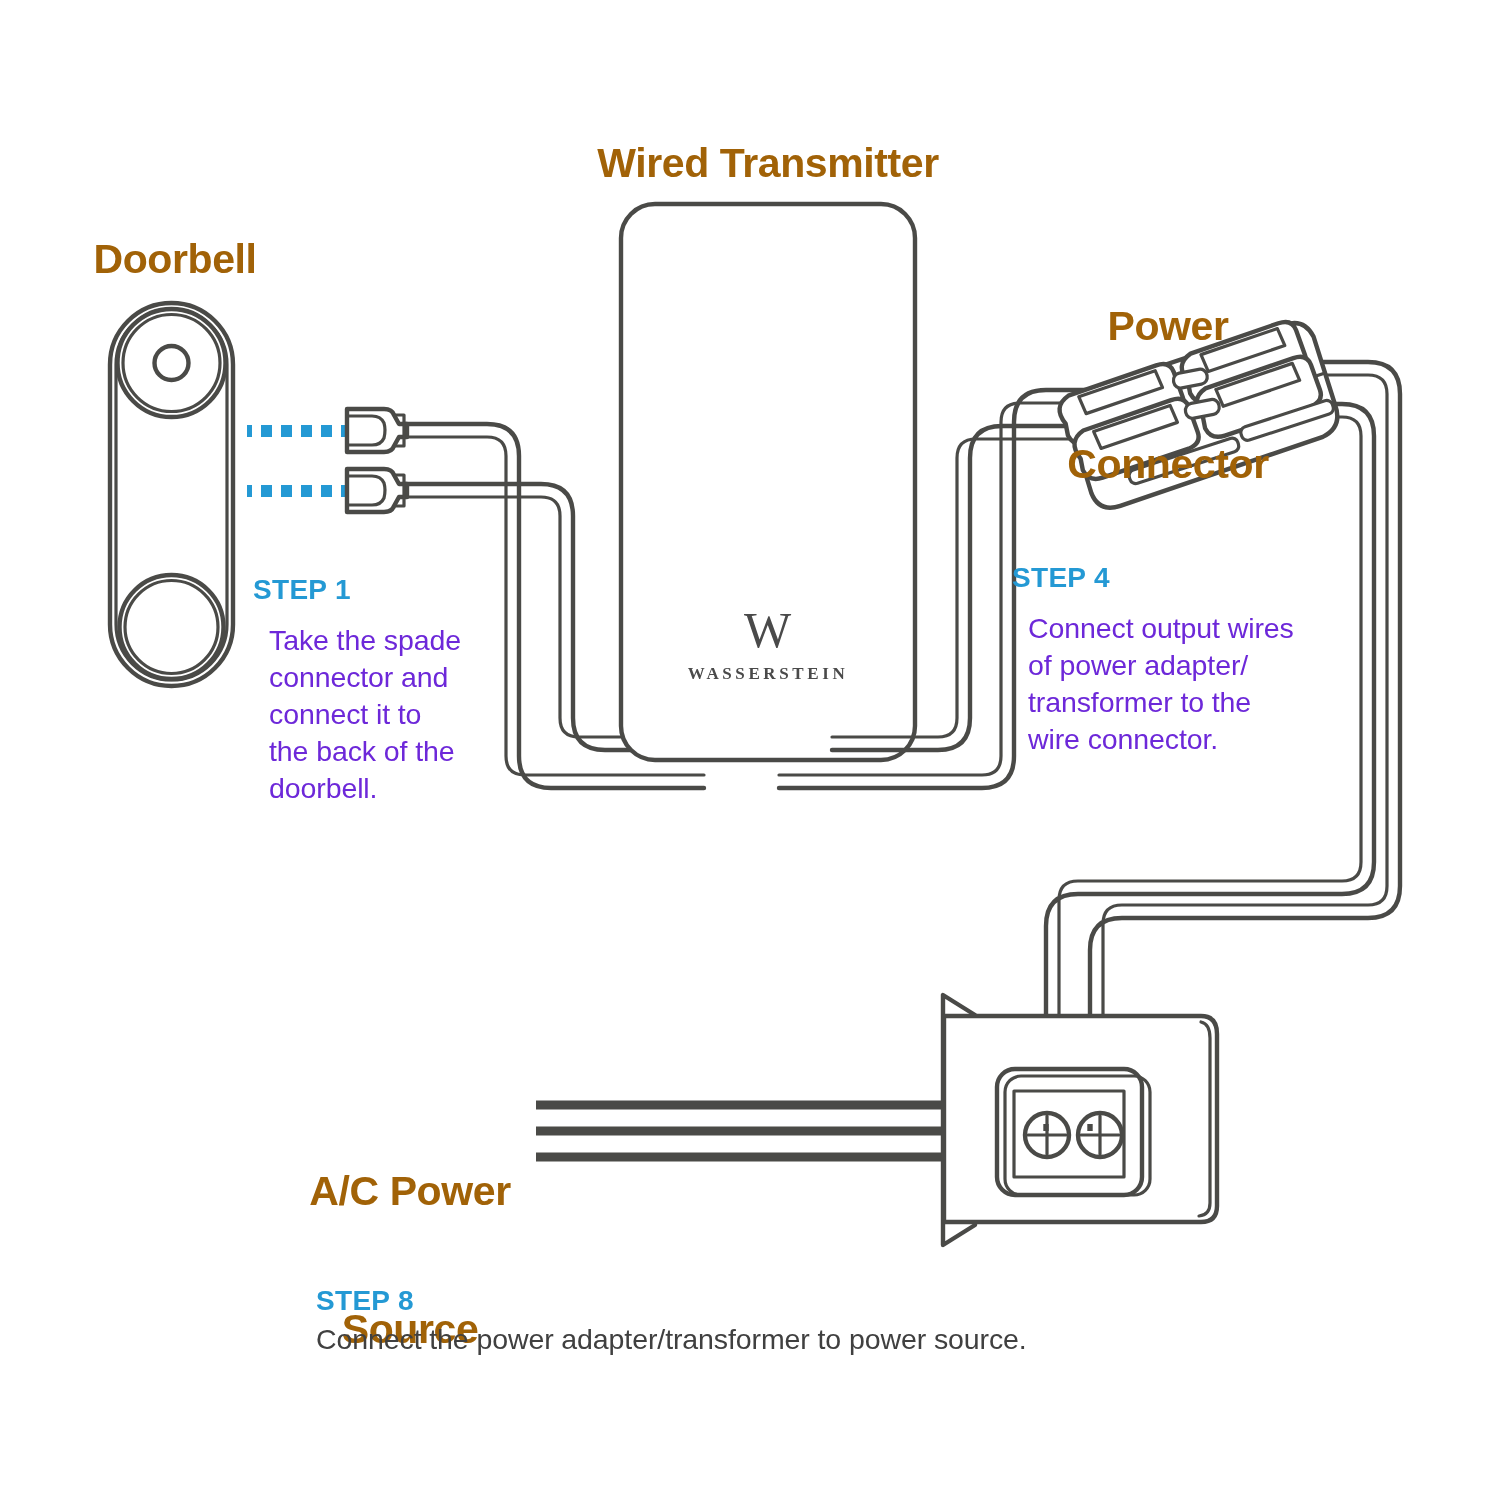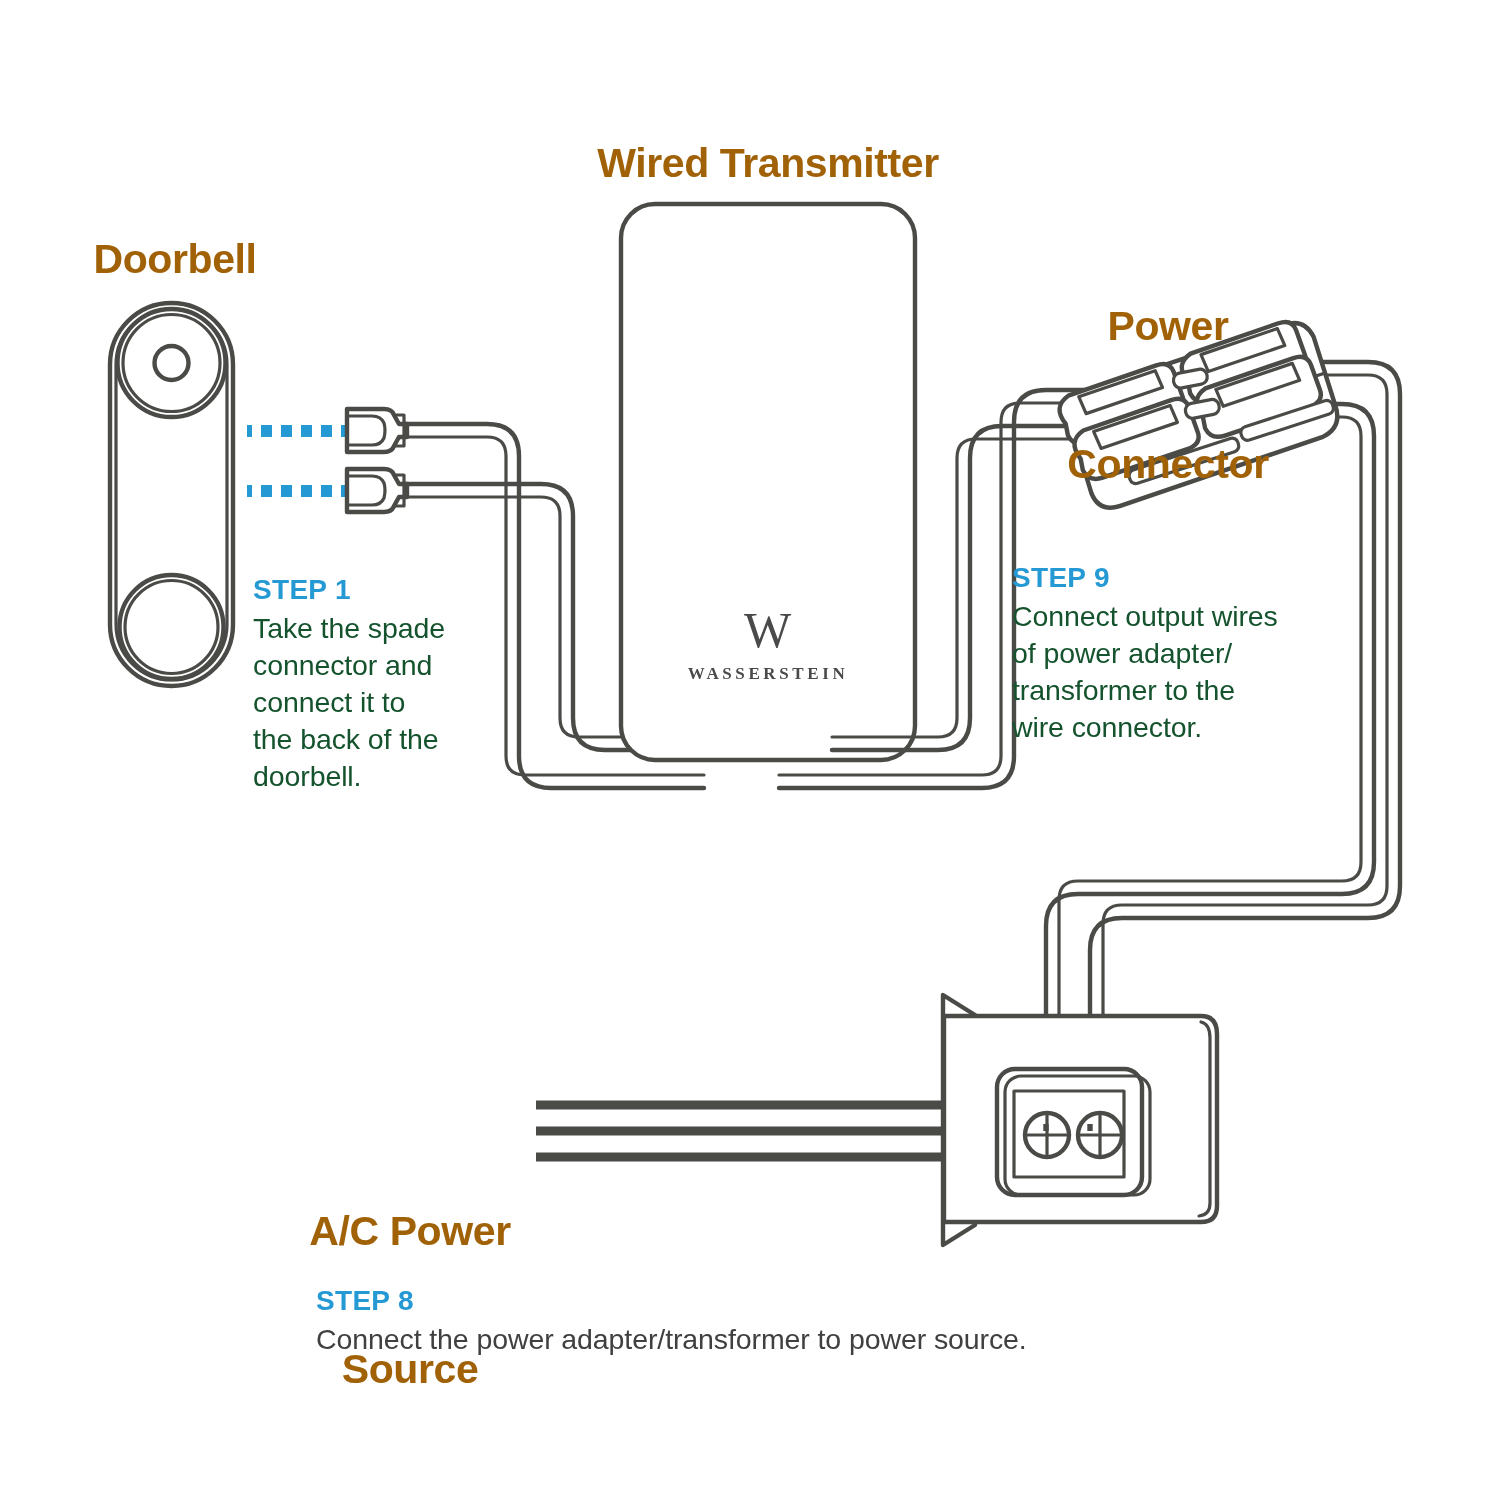--- a/index.html
+++ b/index.html
@@ -48,23 +48,23 @@
   .step-title {
     font-size: 28px;
     font-weight: bold;
     color: #2499d4;
     letter-spacing: 0.3px;
     margin: 0 0 4px 0;
     line-height: 1.15;
   }
   .step-body {
     font-size: 28.5px;
-    color: #14532d;
+    color: #6d28d9;
     line-height: 1.30;
-    margin: 0;
+    margin: 16px;
     white-space: pre-line;
     letter-spacing: -0.1px;
   }
   .step-body-wide {
     font-size: 28.5px;
     color: #404040;
     line-height: 1.30;
     margin: 0;
     white-space: nowrap;
     letter-spacing: -0.1px;
@@ -246,42 +246,42 @@
 
   <div class="lbl lbl-head" style="left:60px; top:237px; width:230px;">Doorbell</div>
 
   <div class="lbl lbl-head" style="left:508px; top:141px; width:520px;">Wired Transmitter</div>
 
   <div class="lbl lbl-head" style="left:1008px; top:212px; width:320px;">
     <div>Power</div>
     <div>Connector</div>
   </div>
 
-  <div class="lbl lbl-head" style="left:260px; top:1117px; width:300px;">
+  <div class="lbl lbl-head" style="left:260px; top:1077px; width:300px;">
     <div>A/C Power</div>
     <div>Source</div>
   </div>
 
 
   <div class="brand" style="left:621px; top:605px; width:294px;">
     <div class="brand-w">W</div>
     <div class="brand-name">WASSERSTEIN</div>
   </div>
 
   <div class="step-block" style="left:253px; top:574px; width:250px;">
     <p class="step-title">STEP 1</p>
     <p class="step-body">Take the spade
 connector and
 connect it to
 the back of the
 doorbell.</p>
   </div>
 
   <div class="step-block" style="left:1012px; top:562px; width:340px;">
-    <p class="step-title">STEP 9</p>
+    <p class="step-title">STEP 4</p>
     <p class="step-body">Connect output wires
 of power adapter/
 transformer to the
 wire connector.</p>
   </div>
 
   <div class="step-block" style="left:316px; top:1285px; width:900px;">
     <p class="step-title">STEP 8</p>
     <p class="step-body-wide">Connect the power adapter/transformer to power source.</p>
   </div>

